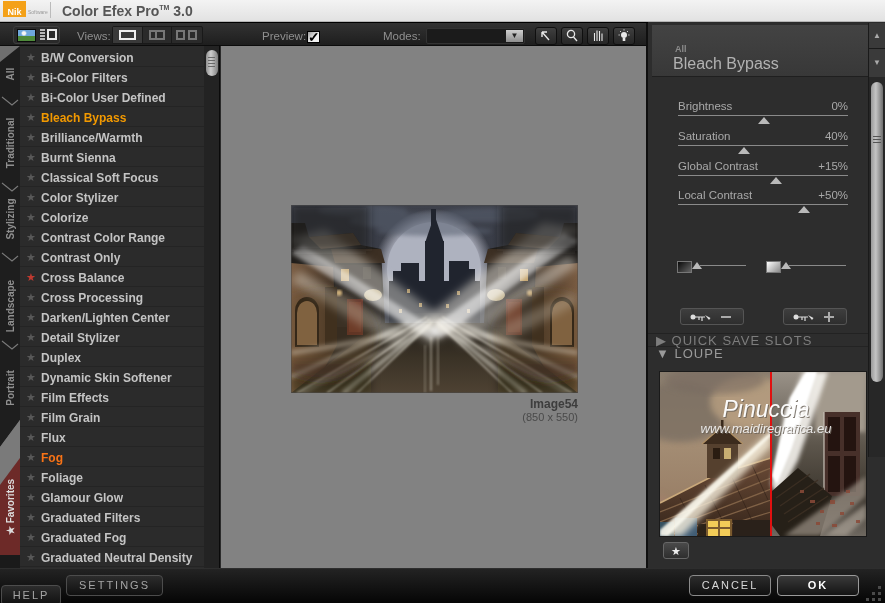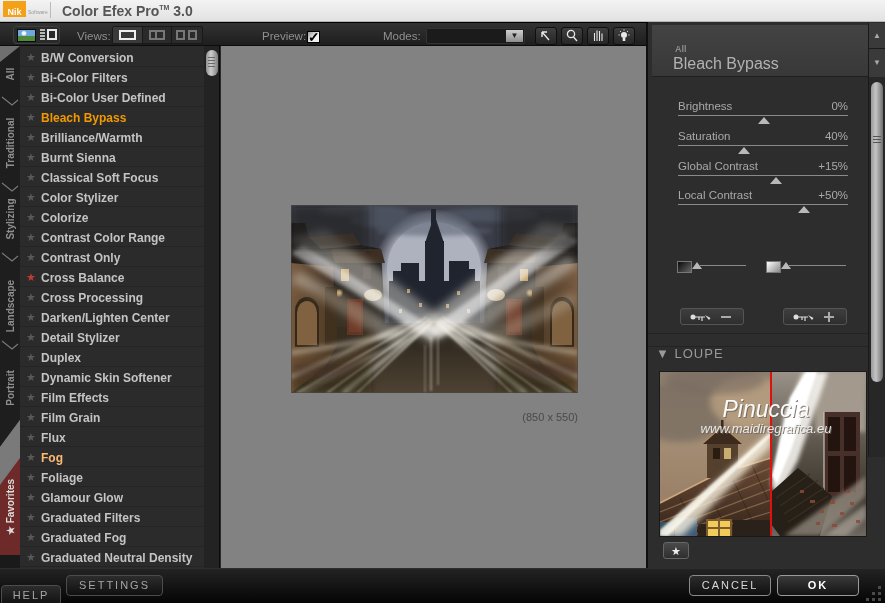--- a/index.html
+++ b/index.html
@@ -284,21 +284,21 @@
       <div class="frow" style="top: 361px;">
         <div class="star" style="color:#585858">★</div>
         <div class="nm" style="color:#c4c4c4">Film Grain</div>
       </div>
       <div class="frow" style="top: 381px;">
         <div class="star" style="color:#585858">★</div>
         <div class="nm" style="color:#c4c4c4">Flux</div>
       </div>
       <div class="frow" style="top: 401px;">
         <div class="star" style="color:#585858">★</div>
-        <div class="nm" style="color:#fdba74">Fog</div>
+        <div class="nm" style="color:#f97316">Fog</div>
       </div>
       <div class="frow" style="top: 421px;">
         <div class="star" style="color:#585858">★</div>
         <div class="nm" style="color:#c4c4c4">Foliage</div>
       </div>
       <div class="frow" style="top: 441px;">
         <div class="star" style="color:#585858">★</div>
         <div class="nm" style="color:#c4c4c4">Glamour Glow</div>
       </div>
       <div class="frow" style="top: 461px;">
@@ -471,20 +471,21 @@
       <g filter="url(#blur4)">
         <rect x="0" y="0" width="78" height="46" fill="#1a1b1f" opacity="0.6"></rect>
         <rect x="209" y="0" width="78" height="46" fill="#1a1b1f" opacity="0.6"></rect>
         <rect x="0" y="156" width="80" height="32" fill="#181410" opacity="0.4"></rect>
         <rect x="207" y="156" width="80" height="32" fill="#181410" opacity="0.4"></rect>
         <ellipse cx="30" cy="130" rx="55" ry="45" fill="#6a4c32" opacity="0.3"></ellipse>
         <ellipse cx="257" cy="130" rx="55" ry="45" fill="#6a4c32" opacity="0.3"></ellipse>
       </g>
       <rect width="287" height="188" fill="none" stroke="#4a4a4a" stroke-width="1"></rect>
     </svg></div>
+    <div id="imgcap1">Image54</div>
     <div id="imgcap2">(850 x 550)</div>
   </div>
 
   <div id="rightpanel" class="abs">
     <div id="rphead">
       <div class="all">All</div>
       <div class="ttl">Bleach Bypass</div>
     </div>
     <div id="rparrows">
       <div style="position:absolute;left:0;top:0;width:16px;height:26px;border-bottom:1px solid #1a1a1a;color:#aaa;font-size:8px;text-align:center;line-height:26px">▲</div>
@@ -539,20 +540,21 @@
           <path d="M40 8 H50" stroke="#aaa" stroke-width="2"></path>
         </svg></div>
     <div class="cpbtn" style="left:135px"><svg width="62" height="16" viewBox="0 0 62 16">
           <circle cx="12" cy="8" r="2.5" fill="#ddd"></circle>
           <path d="M14 8 H24 M18 8 V11 M21 8 V12" stroke="#ddd" stroke-width="1.2"></path>
           <path d="M24 6 l4 5 l1.5 -2 z" fill="#ddd"></path>
           <path d="M45 3 V13 M40 8 H50" stroke="#aaa" stroke-width="2"></path>
         </svg></div>
     <div style="position:absolute;left:32px;top:281px;width:167px;height:22px"></div>
 
+    <div id="qsshead">▶ QUICK SAVE SLOTS</div>
     <div id="loupehead">▼ LOUPE</div>
     <div id="loupe"><svg width="206" height="164" viewBox="0 0 206 164">
       <defs>
         <linearGradient id="lsky" x1="0" y1="0" x2="0" y2="1">
           <stop offset="0" stop-color="#897d6e"></stop>
               <stop offset="0.45" stop-color="#a38c73"></stop>
               <stop offset="1" stop-color="#93775f"></stop>
         </linearGradient>
         <linearGradient id="lroof" x1="0" y1="0" x2="0" y2="1">
           <stop offset="0" stop-color="#6b4b37"></stop>

